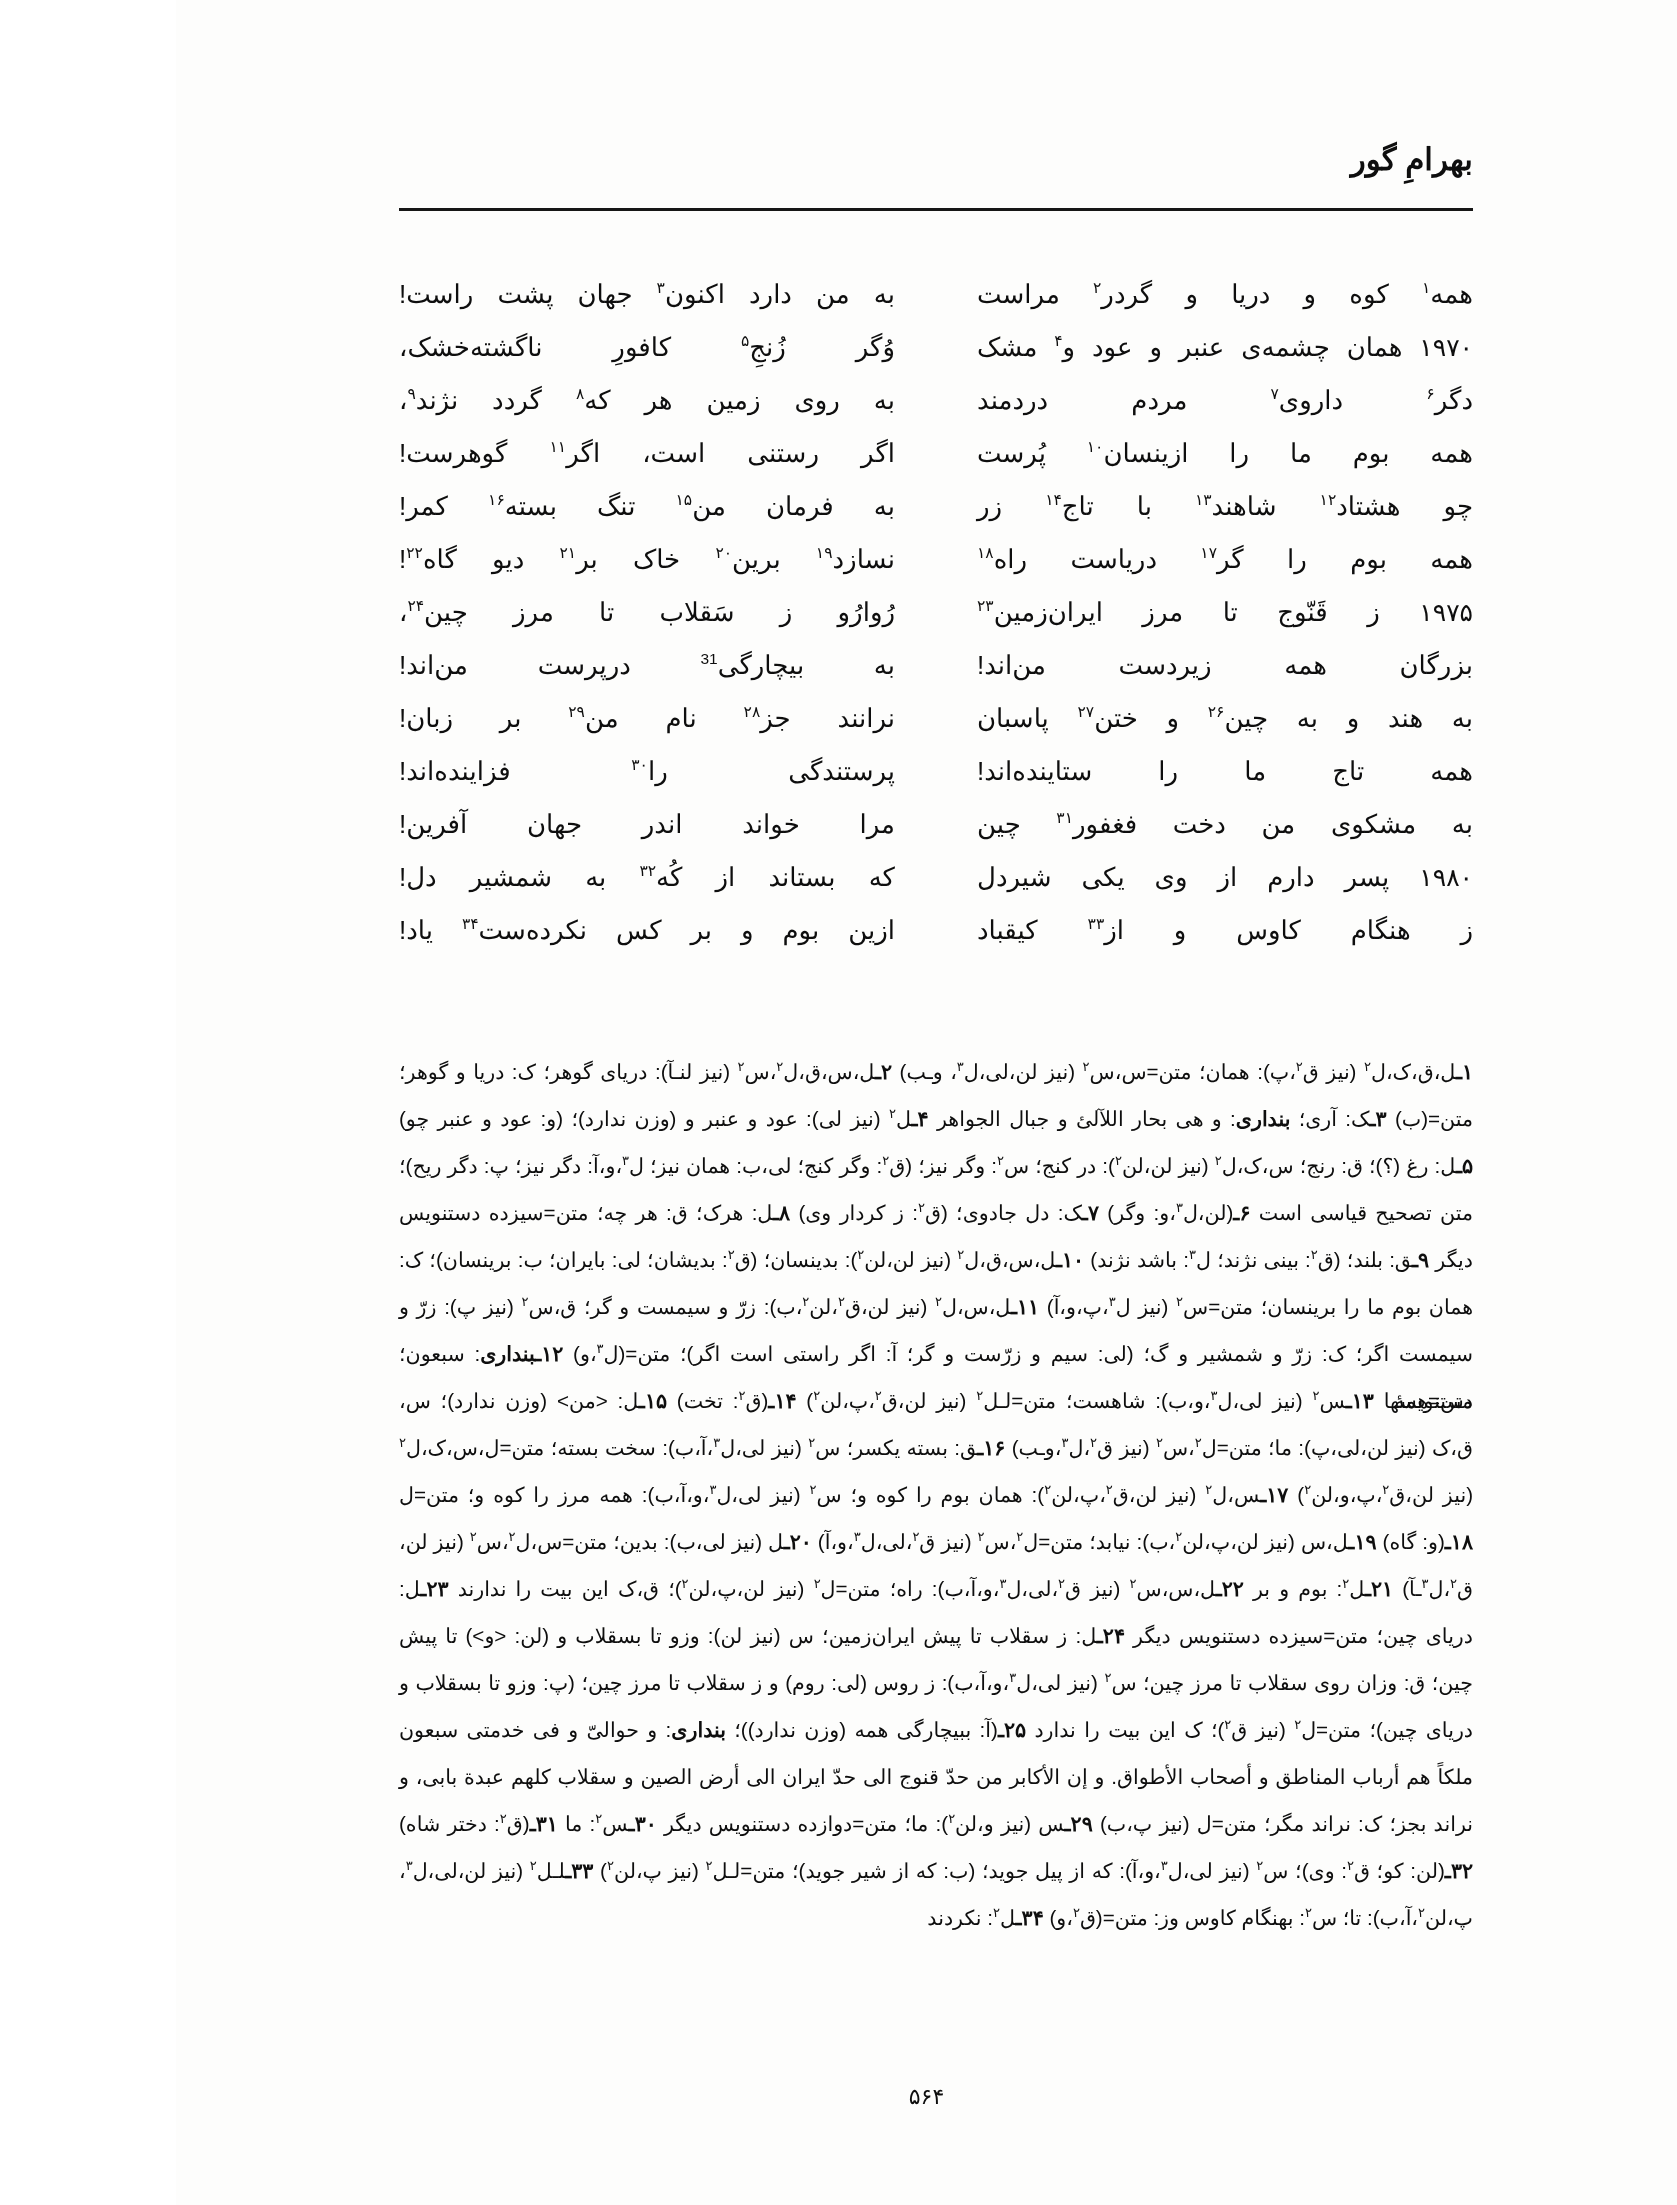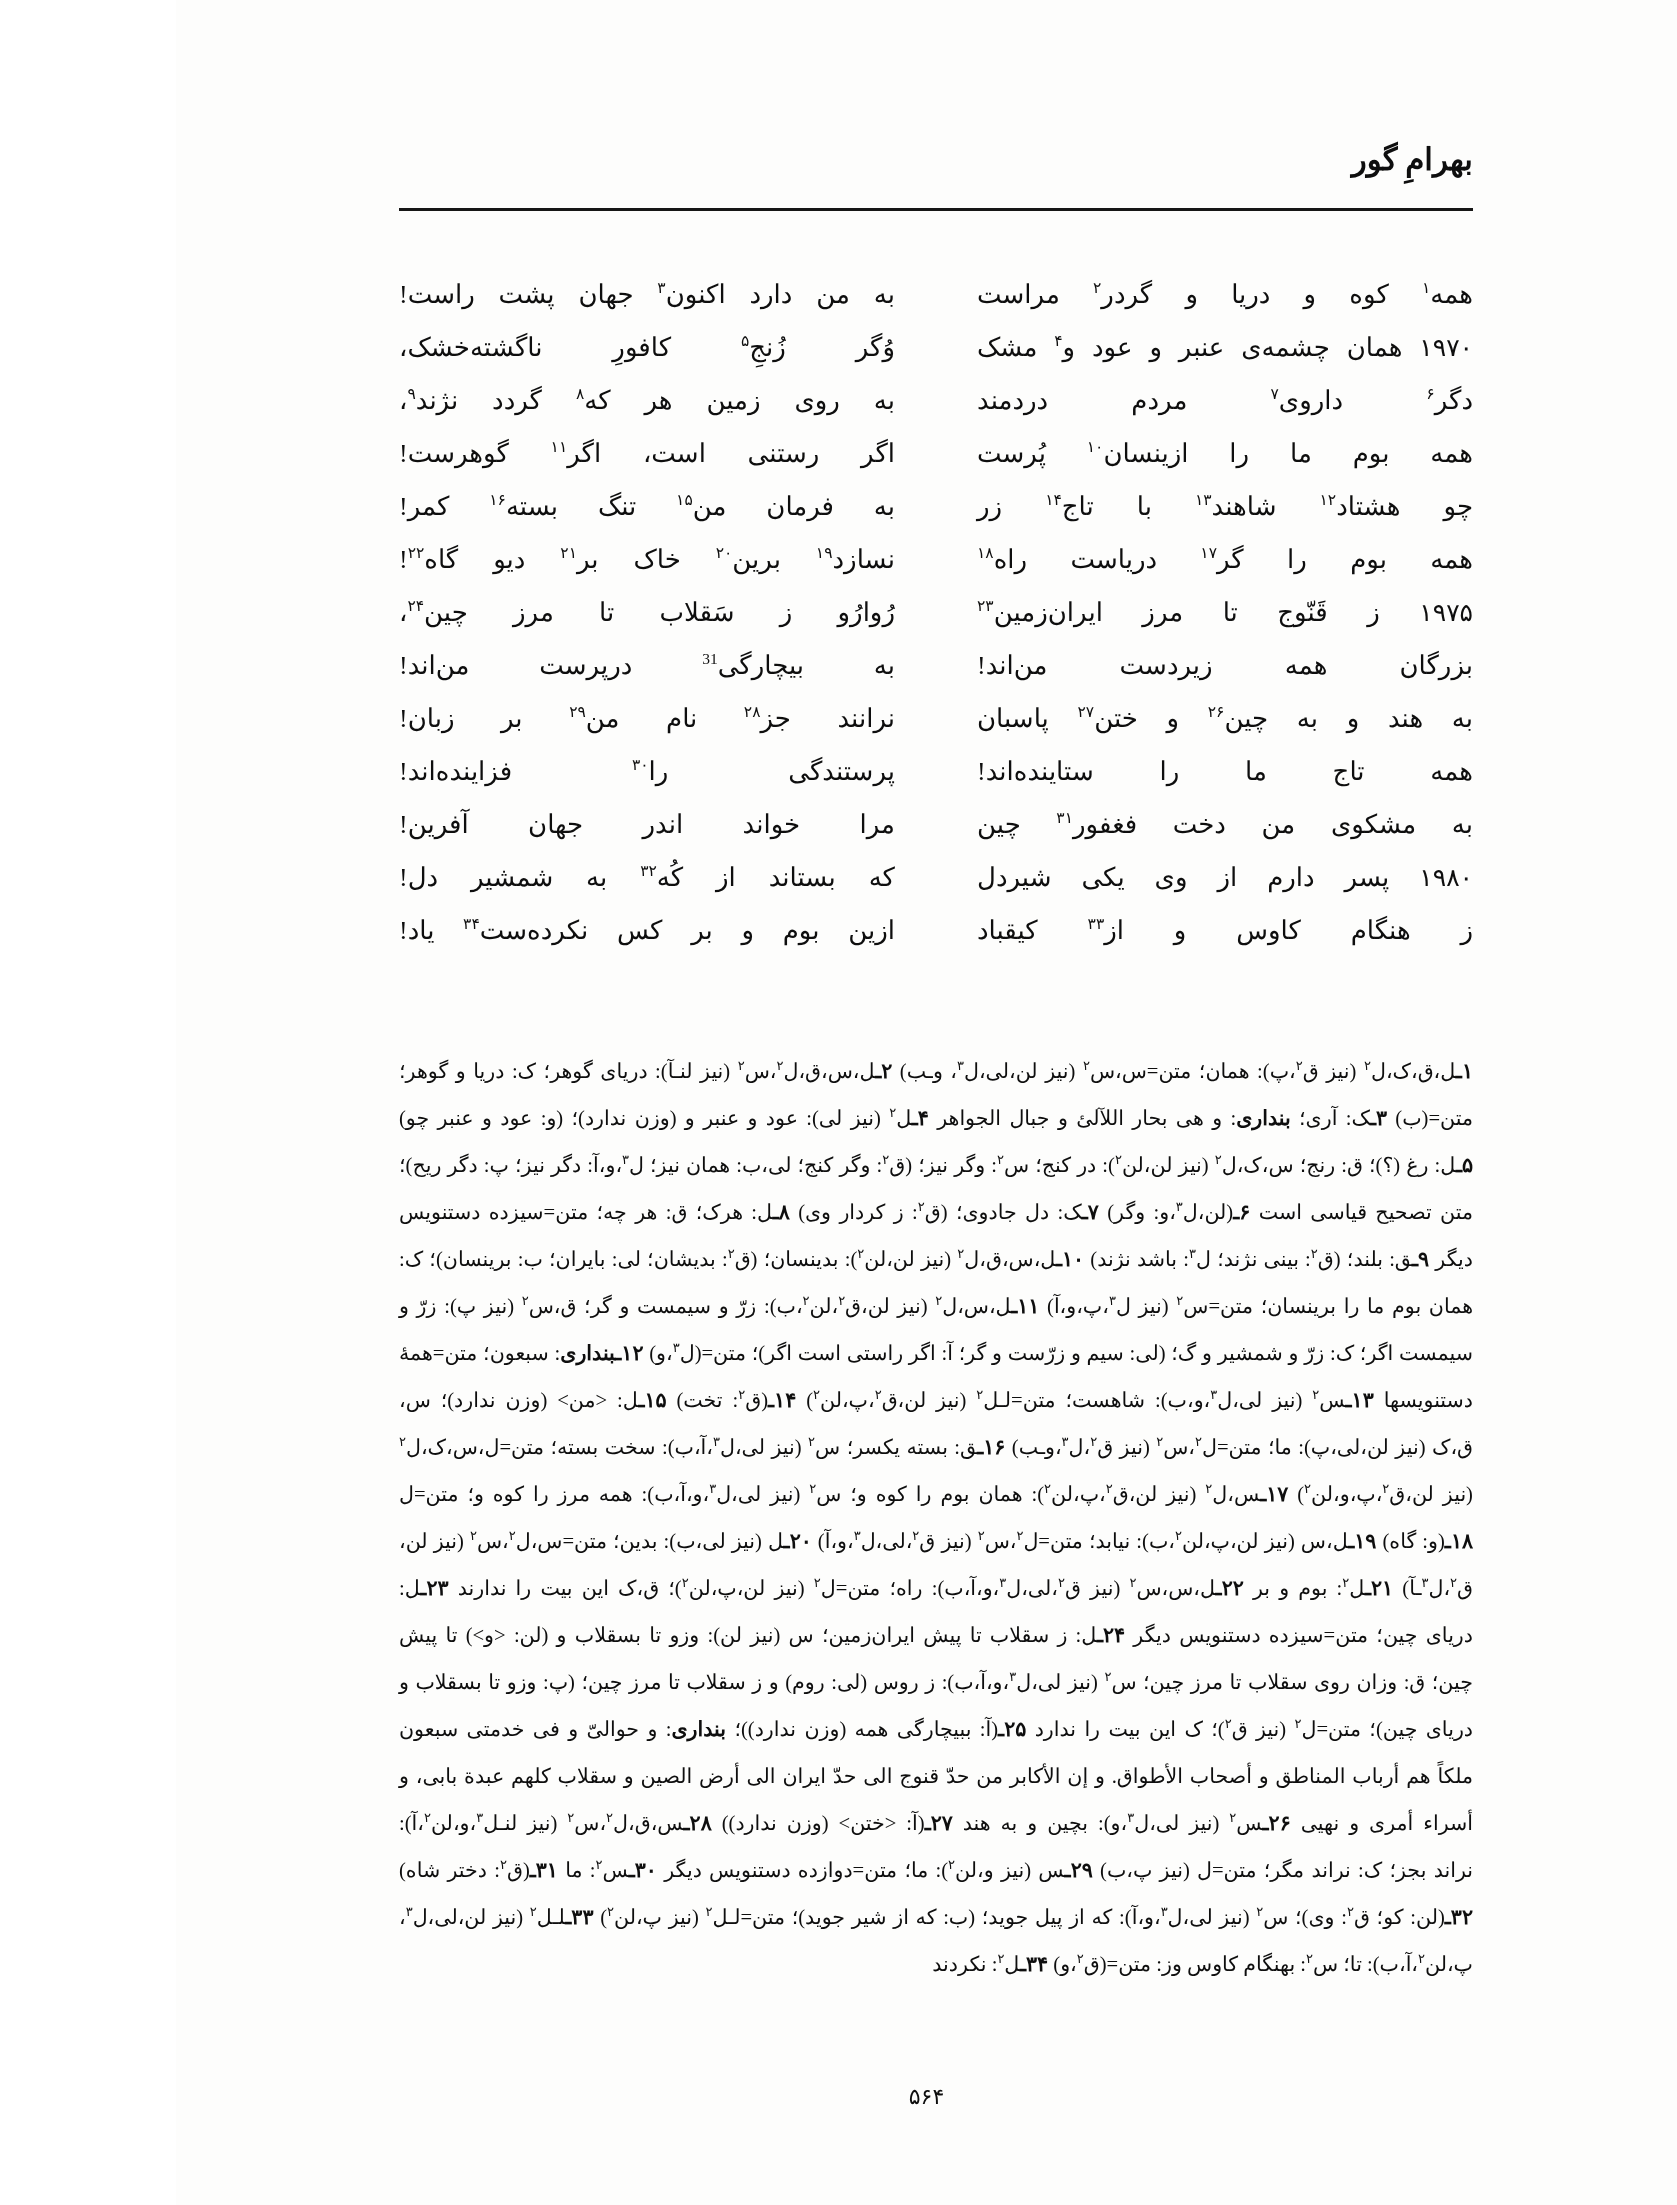--- a/index.html
+++ b/index.html
@@ -2,21 +2,21 @@
 <html lang="fa" dir="rtl" style="font-size:10.8px"><head>
 <meta charset="utf-8">
 <style>
   html,body{margin:0;padding:0;background:#ffffff;}
   .page{
     position:relative;
     width:1501px;height:2205px;
     background:#fefefdf5;
     background-color:#fdfdfc;
     color:#0e0e0e;
-    font-family:Liberation Serif, serif;
+    font-family:Liberation Sans, sans-serif;
     direction:rtl;
     overflow:hidden;
   }
   .content{margin:0 204px 0 223px;}
   .header{padding-top:141px;}
   .title{
     font-size:31px;font-weight:bold;line-height:37px;
     text-align:right;letter-spacing:0;
   }
   .rule{border-top:3.4px solid #161616;margin-top:30px;}
@@ -118,21 +118,20 @@
         <div class="fn-line">سیمست اگر؛ ک: زرّ و شمشیر و گ؛ (لی: سیم و زرّست و گر؛ آ: اگر راستی است اگر)؛ متن=(ل<sup>۳</sup>،و) <b>۱۲ـ</b><b>بنداری</b>: سبعون؛ متن=همهٔ</div>
         <div class="fn-line">دستنویسها <b>۱۳ـ</b>س<sup>۲</sup> (نیز لی،ل<sup>۳</sup>،و،ب): شاهست؛ متن=لـل<sup>۲</sup> (نیز لن،ق<sup>۲</sup>،پ،لن<sup>۲</sup>) <b>۱۴ـ</b>(ق<sup>۲</sup>: تخت) <b>۱۵ـ</b>ل: &lt;من&gt; (وزن ندارد)؛ س،</div>
         <div class="fn-line">ق،ک (نیز لن،لی،پ): ما؛ متن=ل<sup>۲</sup>،س<sup>۲</sup> (نیز ق<sup>۲</sup>،ل<sup>۳</sup>،وـب) <b>۱۶ـ</b>ق: بسته یکسر؛ س<sup>۲</sup> (نیز لی،ل<sup>۳</sup>،آ،ب): سخت بسته؛ متن=ل،س،ک،ل<sup>۲</sup></div>
         <div class="fn-line">(نیز لن،ق<sup>۲</sup>،پ،و،لن<sup>۲</sup>) <b>۱۷ـ</b>س،ل<sup>۲</sup> (نیز لن،ق<sup>۲</sup>،پ،لن<sup>۲</sup>): همان بوم را کوه و؛ س<sup>۲</sup> (نیز لی،ل<sup>۳</sup>،و،آ،ب): همه مرز را کوه و؛ متن=ل</div>
         <div class="fn-line"><b>۱۸ـ</b>(و: گاه) <b>۱۹ـ</b>ل،س (نیز لن،پ،لن<sup>۲</sup>،ب): نیابد؛ متن=ل<sup>۲</sup>،س<sup>۲</sup> (نیز ق<sup>۲</sup>،لی،ل<sup>۳</sup>،و،آ) <b>۲۰ـ</b>ل (نیز لی،ب): بدین؛ متن=س،ل<sup>۲</sup>،س<sup>۲</sup> (نیز لن،</div>
         <div class="fn-line">ق<sup>۲</sup>،ل<sup>۳</sup>ـآ) <b>۲۱ـ</b>ل<sup>۲</sup>: بوم و بر <b>۲۲ـ</b>ل،س،س<sup>۲</sup> (نیز ق<sup>۲</sup>،لی،ل<sup>۳</sup>،و،آ،ب): راه؛ متن=ل<sup>۲</sup> (نیز لن،پ،لن<sup>۲</sup>)؛ ق،ک این بیت را ندارند <b>۲۳ـ</b>ل:</div>
         <div class="fn-line">دریای چین؛ متن=سیزده دستنویس دیگر <b>۲۴ـ</b>ل: ز سقلاب تا پیش ایران‌زمین؛ س (نیز لن): وزو تا بسقلاب و (لن: &lt;و&gt;) تا پیش</div>
         <div class="fn-line">چین؛ ق: وزان روی سقلاب تا مرز چین؛ س<sup>۲</sup> (نیز لی،ل<sup>۳</sup>،و،آ،ب): ز روس (لی: روم) و ز سقلاب تا مرز چین؛ (پ: وزو تا بسقلاب و</div>
         <div class="fn-line">دریای چین)؛ متن=ل<sup>۲</sup> (نیز ق<sup>۲</sup>)؛ ک این بیت را ندارد <b>۲۵ـ</b>(آ: ببیچارگی همه (وزن ندارد))؛ <b>بنداری</b>: و حوالیّ و فی خدمتی سبعون</div>
         <div class="fn-line">ملکاً هم أرباب المناطق و أصحاب الأطواق. و إن الأکابر من حدّ قنوج الی حدّ ایران الی أرض الصین و سقلاب کلهم عبدة بابی، و</div>
-        <div class="fn-line">أسراء أمری و نهیی <b>۲۶ـ</b>س<sup>۲</sup> (نیز لی،ل<sup>۳</sup>،و): بچین و به هند <b>۲۷ـ</b>(آ: &lt;ختن&gt; (وزن ندارد)) <b>۲۸ـ</b>س،ق،ل<sup>۲</sup>،س<sup>۲</sup> (نیز لنـل<sup>۳</sup>،و،لن<sup>۲</sup>،آ):</div>
         <div class="fn-line">نراند بجز؛ ک: نراند مگر؛ متن=ل (نیز پ،ب) <b>۲۹ـ</b>س (نیز و،لن<sup>۲</sup>): ما؛ متن=دوازده دستنویس دیگر <b>۳۰ـ</b>س<sup>۲</sup>: ما <b>۳۱ـ</b>(ق<sup>۲</sup>: دختر شاه)</div>
         <div class="fn-line"><b>۳۲ـ</b>(لن: کو؛ ق<sup>۲</sup>: وی)؛ س<sup>۲</sup> (نیز لی،ل<sup>۳</sup>،و،آ): که از پیل جوید؛ (ب: که از شیر جوید)؛ متن=لـل<sup>۲</sup> (نیز پ،لن<sup>۲</sup>) <b>۳۳ـ</b>لـل<sup>۲</sup> (نیز لن،لی،ل<sup>۳</sup>،</div>
         <div class="fn-line fn-last">پ،لن<sup>۲</sup>،آ،ب): تا؛ س<sup>۲</sup>: بهنگام کاوس وز: متن=(ق<sup>۲</sup>،و) <b>۳۴ـ</b>ل<sup>۲</sup>: نکردند</div>
       </div>
   </div>
   <div class="pagenum">۵۶۴</div>
 </div>
 
 
 </body></html>

